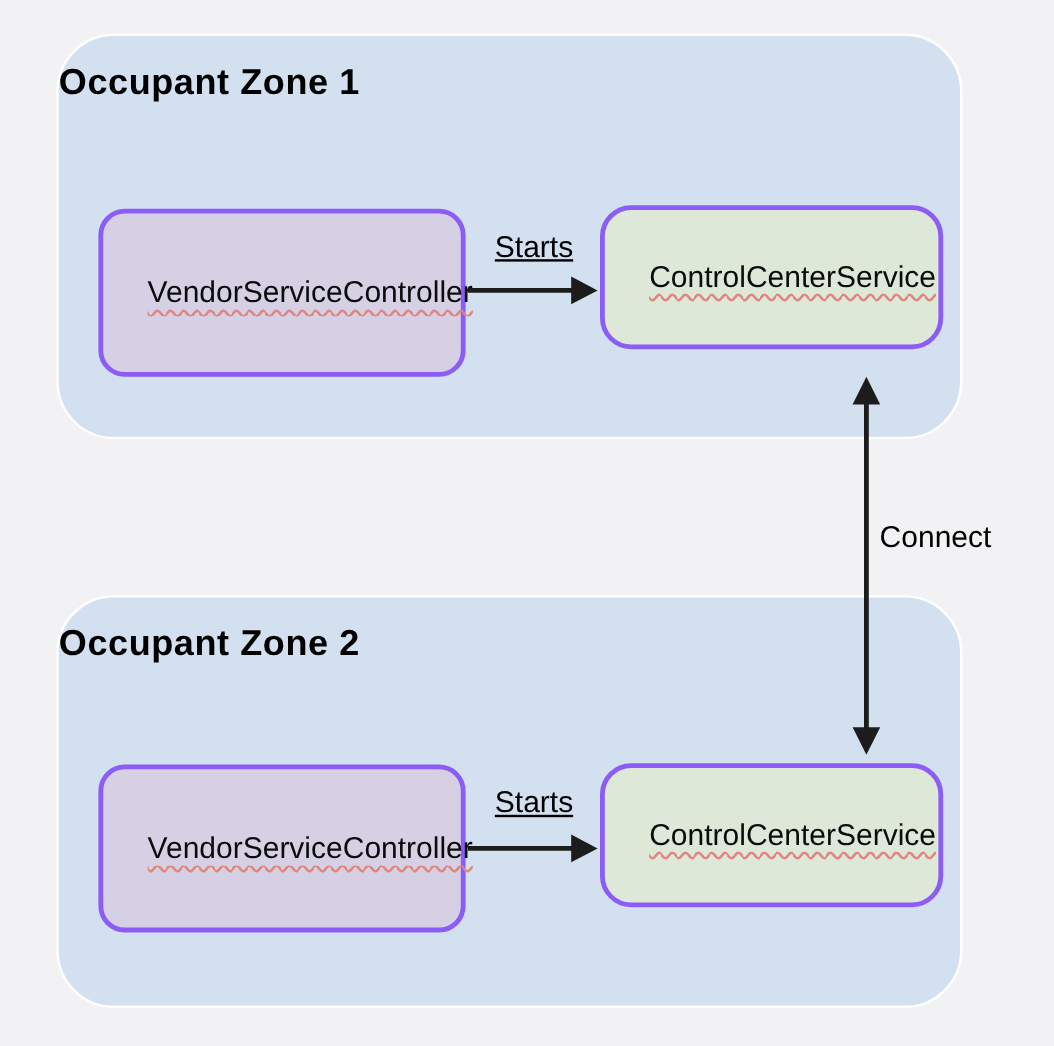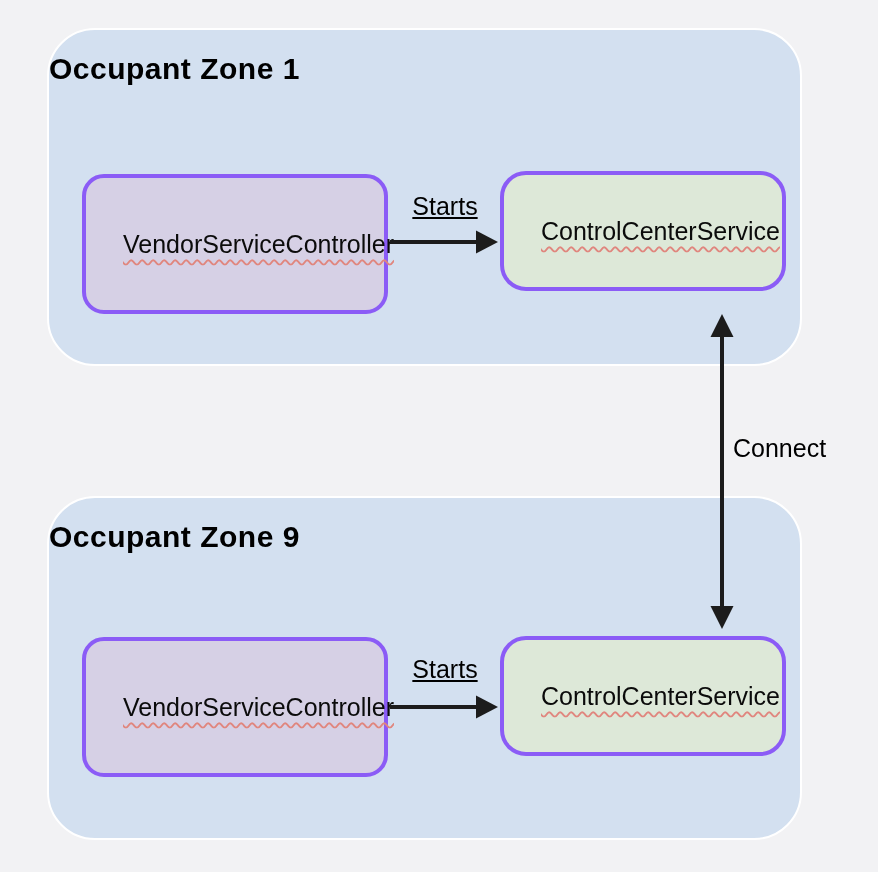--- a/index.html
+++ b/index.html
@@ -116,21 +116,21 @@
     </div>
 
     <div class="node service">
       <span class="node-label">ControlCenterService</span>
     </div>
 
     <span class="edge-label starts">Starts</span>
   </section>
 
   <section class="zone zone-2">
-    <h2 class="zone-title">Occupant Zone 9</h2>
+    <h2 class="zone-title">Occupant Zone 2</h2>
 
     <div class="node controller">
       <span class="node-label">VendorServiceController</span>
     </div>
 
     <div class="node service">
       <span class="node-label">ControlCenterService</span>
     </div>
 
     <span class="edge-label starts">Starts</span>

